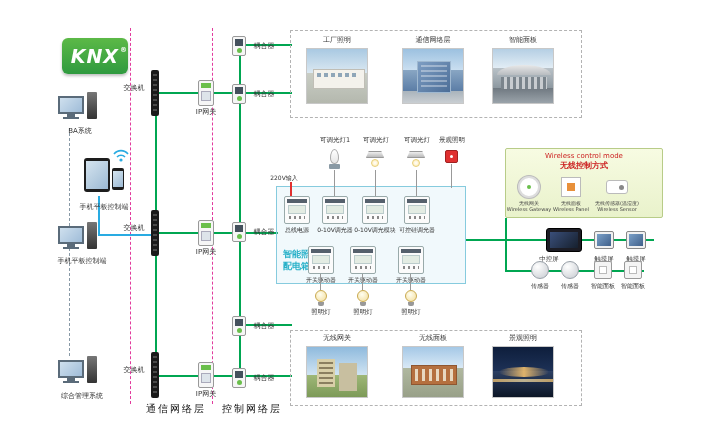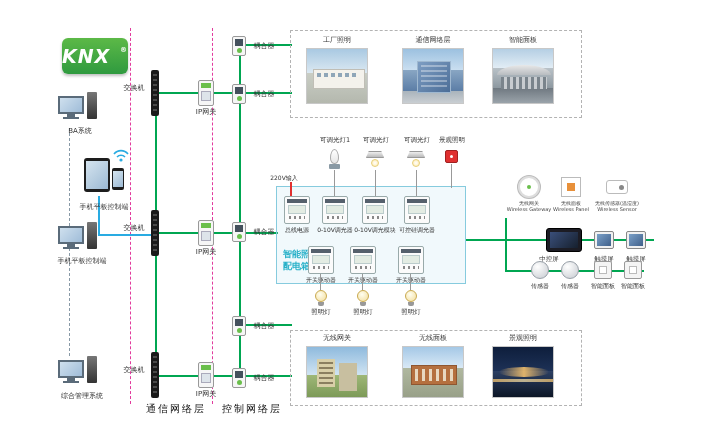--- a/index.html
+++ b/index.html
@@ -25,21 +25,21 @@
   .cy-h{position:absolute;height:2px;background:var(--cyan);}
   .cy-v{position:absolute;width:2px;background:var(--cyan);}
   .gc-v{position:absolute;width:1px;background:#999;}
   .red-v{position:absolute;width:2px;background:var(--red);}
   .dash-v{position:absolute;width:0;border-left:1.5px dashed var(--pink);}
   .pcdash-v{position:absolute;width:0;border-left:1px dashed #8899a6;}
   .dashed-box{position:absolute;border:1px dashed #b3b3b3;background:transparent;}
 
   
   .knx-logo{left:62px;top:38px;width:66px;height:36px;background:linear-gradient(180deg,#5cb947,#2f9a3f);
-    border-radius:6px;color:#fff;display:flex;align-items:center;justify-content:space-between;
+    border-radius:6px;color:#fff;display:flex;align-items:center;justify-content:flex-end;
     font-weight:bold;font-style:italic;font-size:19px;letter-spacing:1px;box-shadow:0 2px 3px rgba(0,0,0,.25);}
   .knx-logo sup{font-size:7px;font-style:normal;margin:-12px 0 0 1px;}
 
   
   .pc{display:flex;align-items:flex-end;gap:3px;}
   .pc-scr{width:26px;height:18px;border:2px solid #5a6b7a;background:linear-gradient(135deg,#cfe0ee,#9fbcd8);}
   .pc-stand{width:8px;height:3px;background:#5a6b7a;margin:0 auto;}
   .pc-foot{width:16px;height:2px;background:#5a6b7a;margin:0 auto;}
   .pc-tower{width:10px;height:27px;background:linear-gradient(180deg,#777,#333);border-radius:1px;}
 
@@ -333,20 +333,24 @@
   <div class="lbl lbl65" style="left:321px;top:309px">照明灯</div>
   <div class="gc-v" style="left:362px;top:274px;height:16px"></div>
   <div class="bulb" style="left:357px;top:290px"></div>
   <div class="bulb-base" style="left:360px;top:302px"></div>
   <div class="lbl lbl65" style="left:363px;top:309px">照明灯</div>
   <div class="gc-v" style="left:410px;top:274px;height:16px"></div>
   <div class="bulb" style="left:405px;top:290px"></div>
   <div class="bulb-base" style="left:408px;top:302px"></div>
   <div class="lbl lbl65" style="left:411px;top:309px">照明灯</div>
 
+  <div class="abs wbox" style="left:505px;top:148px">
+    <div class="wbox-title-en">Wireless control mode</div>
+    <div class="wbox-title-zh">无线控制方式</div>
+  </div>
   <div class="wg" style="left:518px;top:176px"></div>
   <div class="lbl w-lbl" style="left:529px;top:200px">
     <div>无线网关</div>
     <div>Wireless Gateway</div>
   </div>
   <div class="wp" style="left:561px;top:177px"></div>
   <div class="lbl w-lbl" style="left:571px;top:200px">
     <div>无线面板</div>
     <div>Wireless Panel</div>
   </div>

